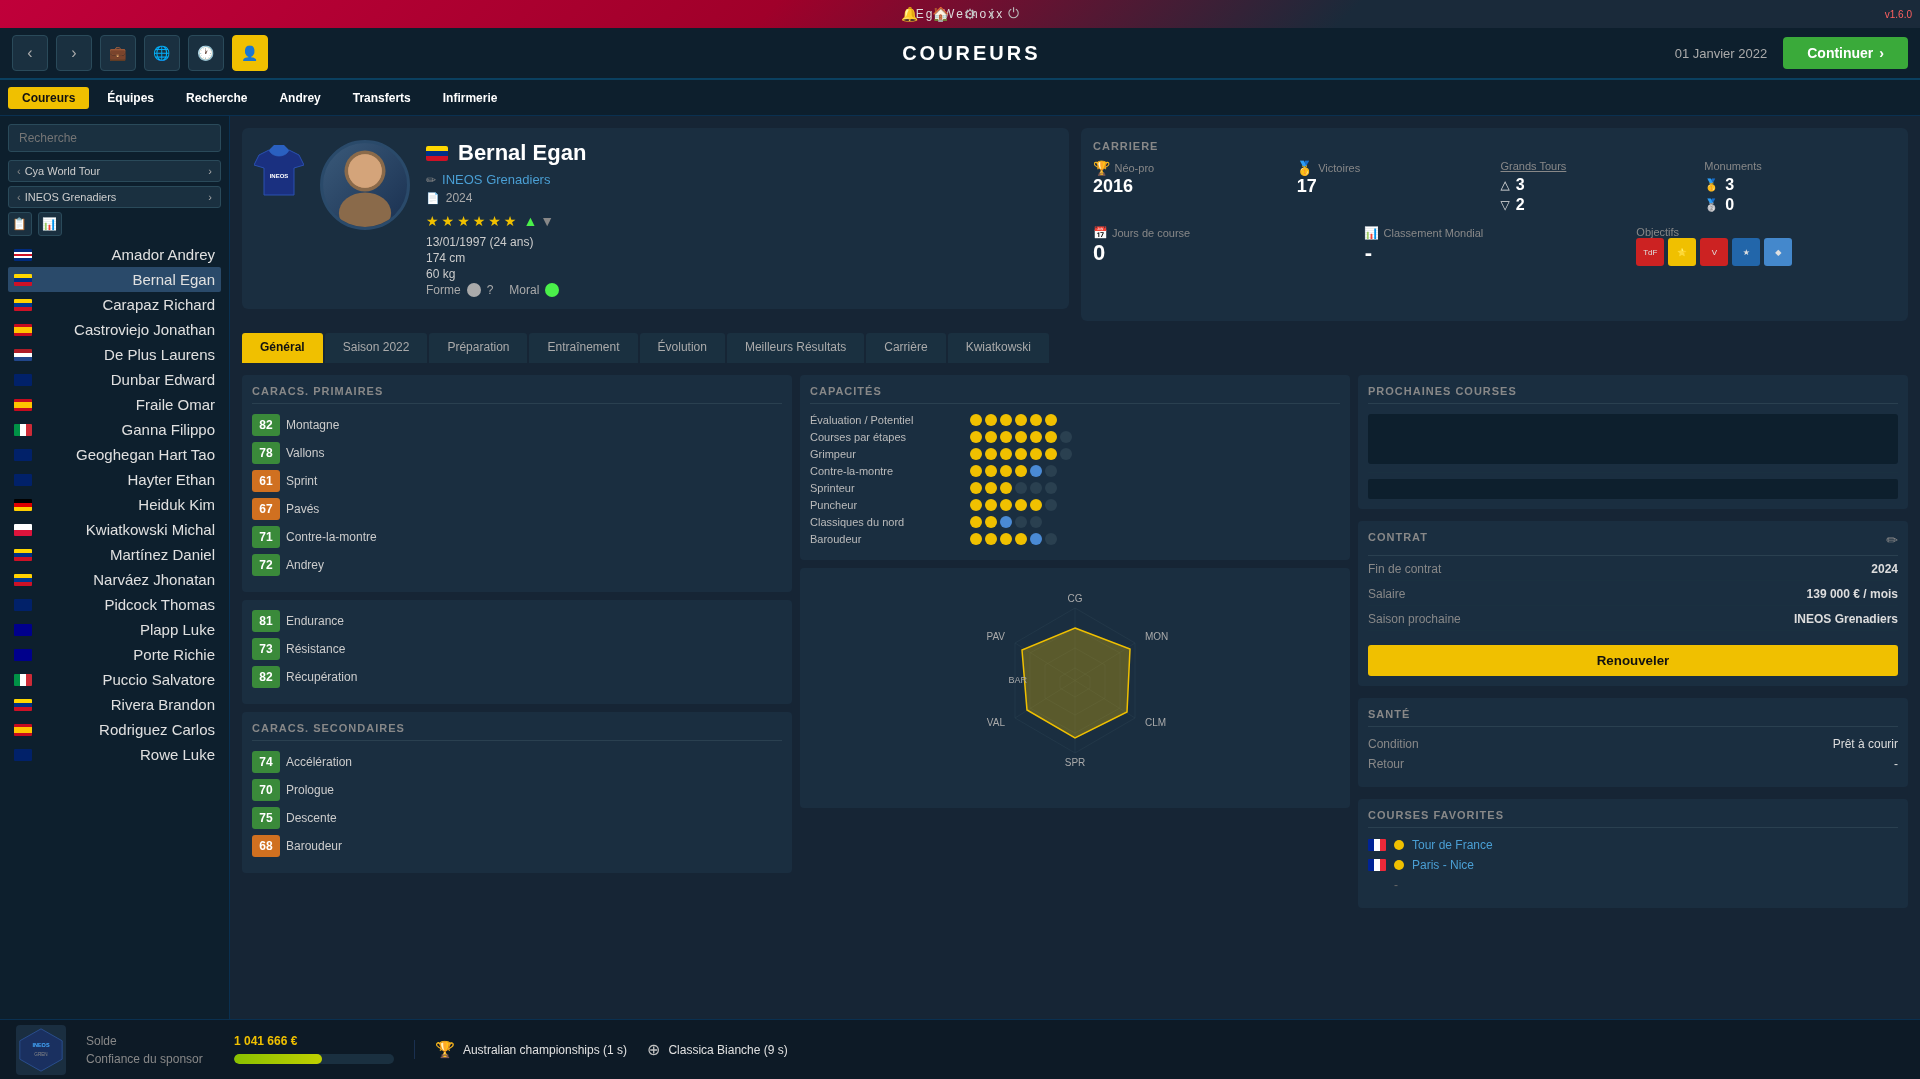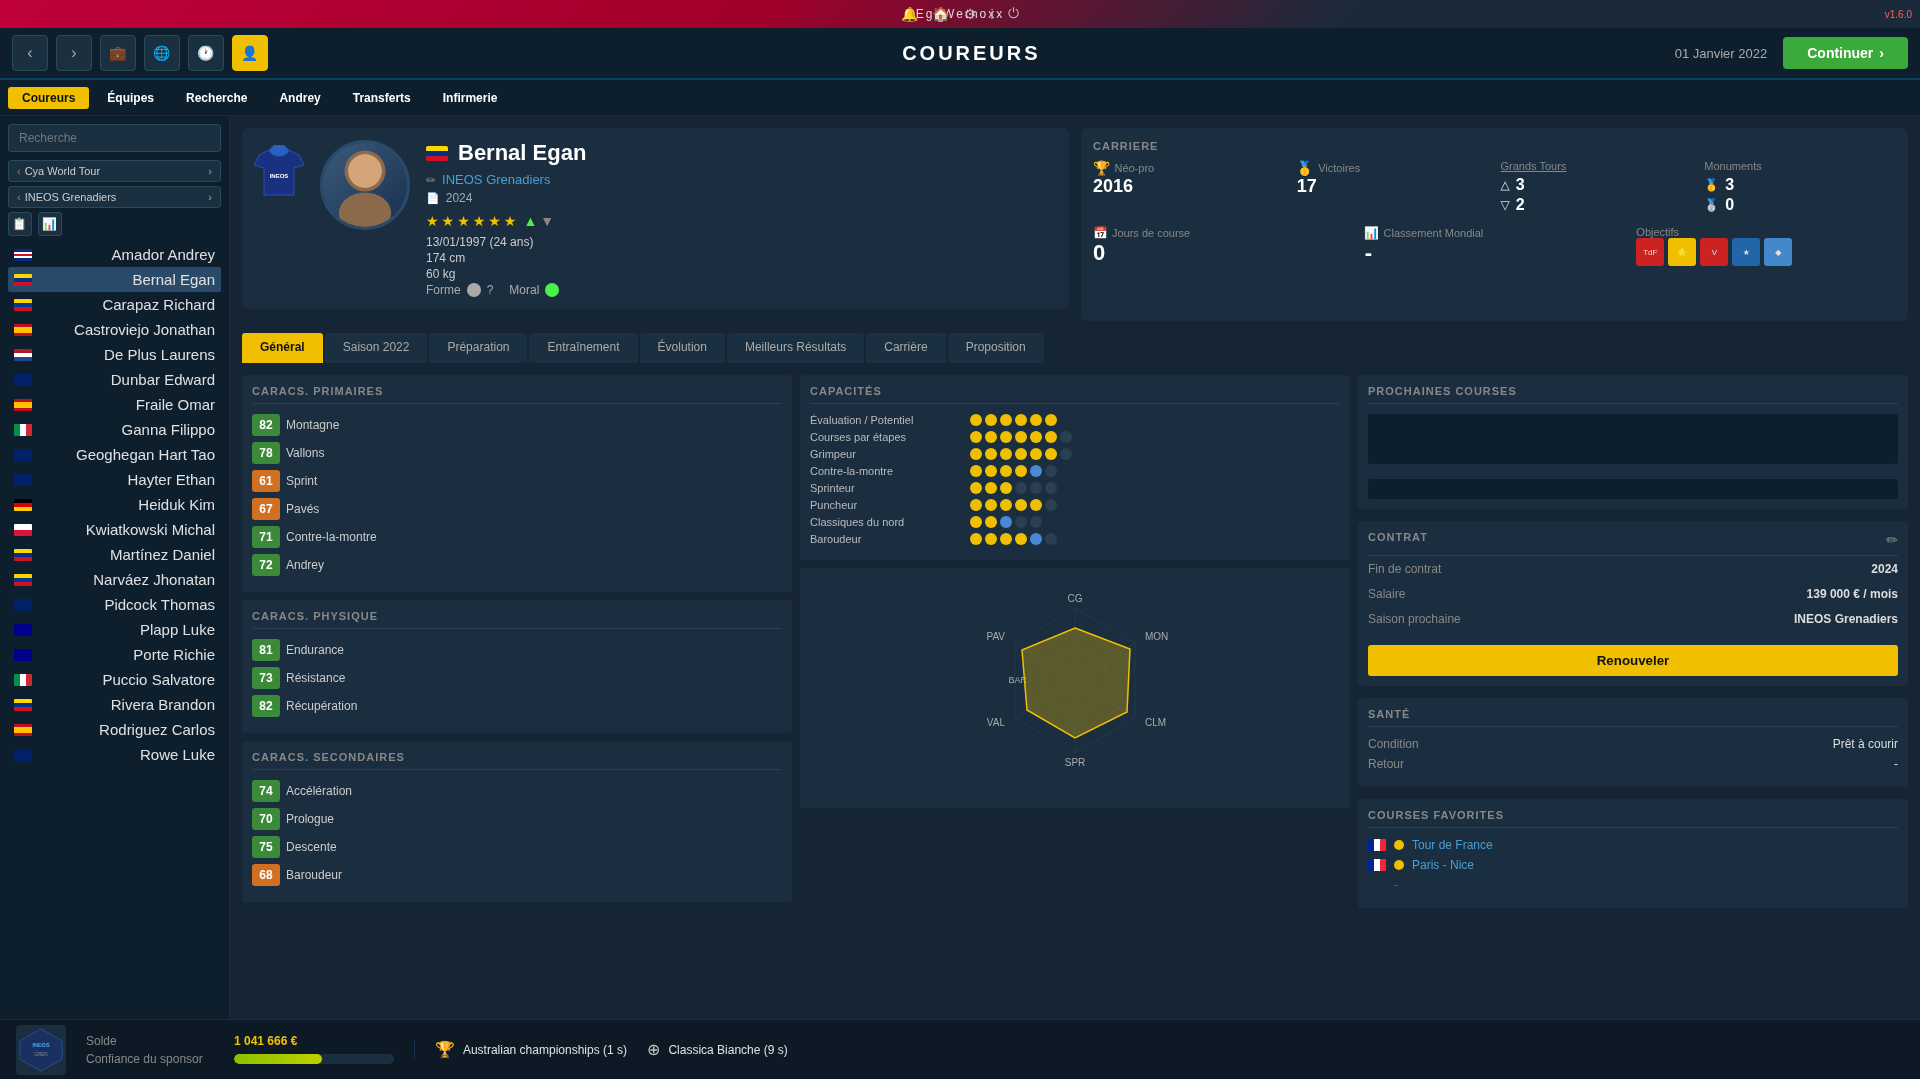--- a/index.html
+++ b/index.html
@@ -422,21 +422,21 @@
     </div>
 
     <div class="tabs-row">
       <div class="tab active">Général</div>
       <div class="tab">Saison 2022</div>
       <div class="tab">Préparation</div>
       <div class="tab">Entraînement</div>
       <div class="tab">Évolution</div>
       <div class="tab">Meilleurs Résultats</div>
       <div class="tab">Carrière</div>
-      <div class="tab">Proposition</div>
+      <div class="tab">Kwiatkowski</div>
     </div>
 
     <div style="display:grid;grid-template-columns:1fr 1fr 1fr;gap:8px;">
 
       <div>
 
         <div class="panel" style="margin-bottom:8px;">
           <div class="panel-title">CARACS. PRIMAIRES</div>
           <div class="stat-row">
             <div class="stat-num green">82</div>
@@ -458,21 +458,20 @@
             <div class="stat-num green">71</div>
             <span class="stat-name">Contre-la-montre</span>
           </div>
           <div class="stat-row">
             <div class="stat-num green">72</div>
             <span class="stat-name">Andrey</span>
           </div>
         </div>
 
         <div class="panel" style="margin-bottom:8px;">
-          <div class="panel-title">CARACS. PHYSIQUE</div>
           <div class="stat-row">
             <div class="stat-num green">81</div>
             <span class="stat-name">Endurance</span>
           </div>
           <div class="stat-row">
             <div class="stat-num green">73</div>
             <span class="stat-name">Résistance</span>
           </div>
           <div class="stat-row">
             <div class="stat-num green">82</div>

